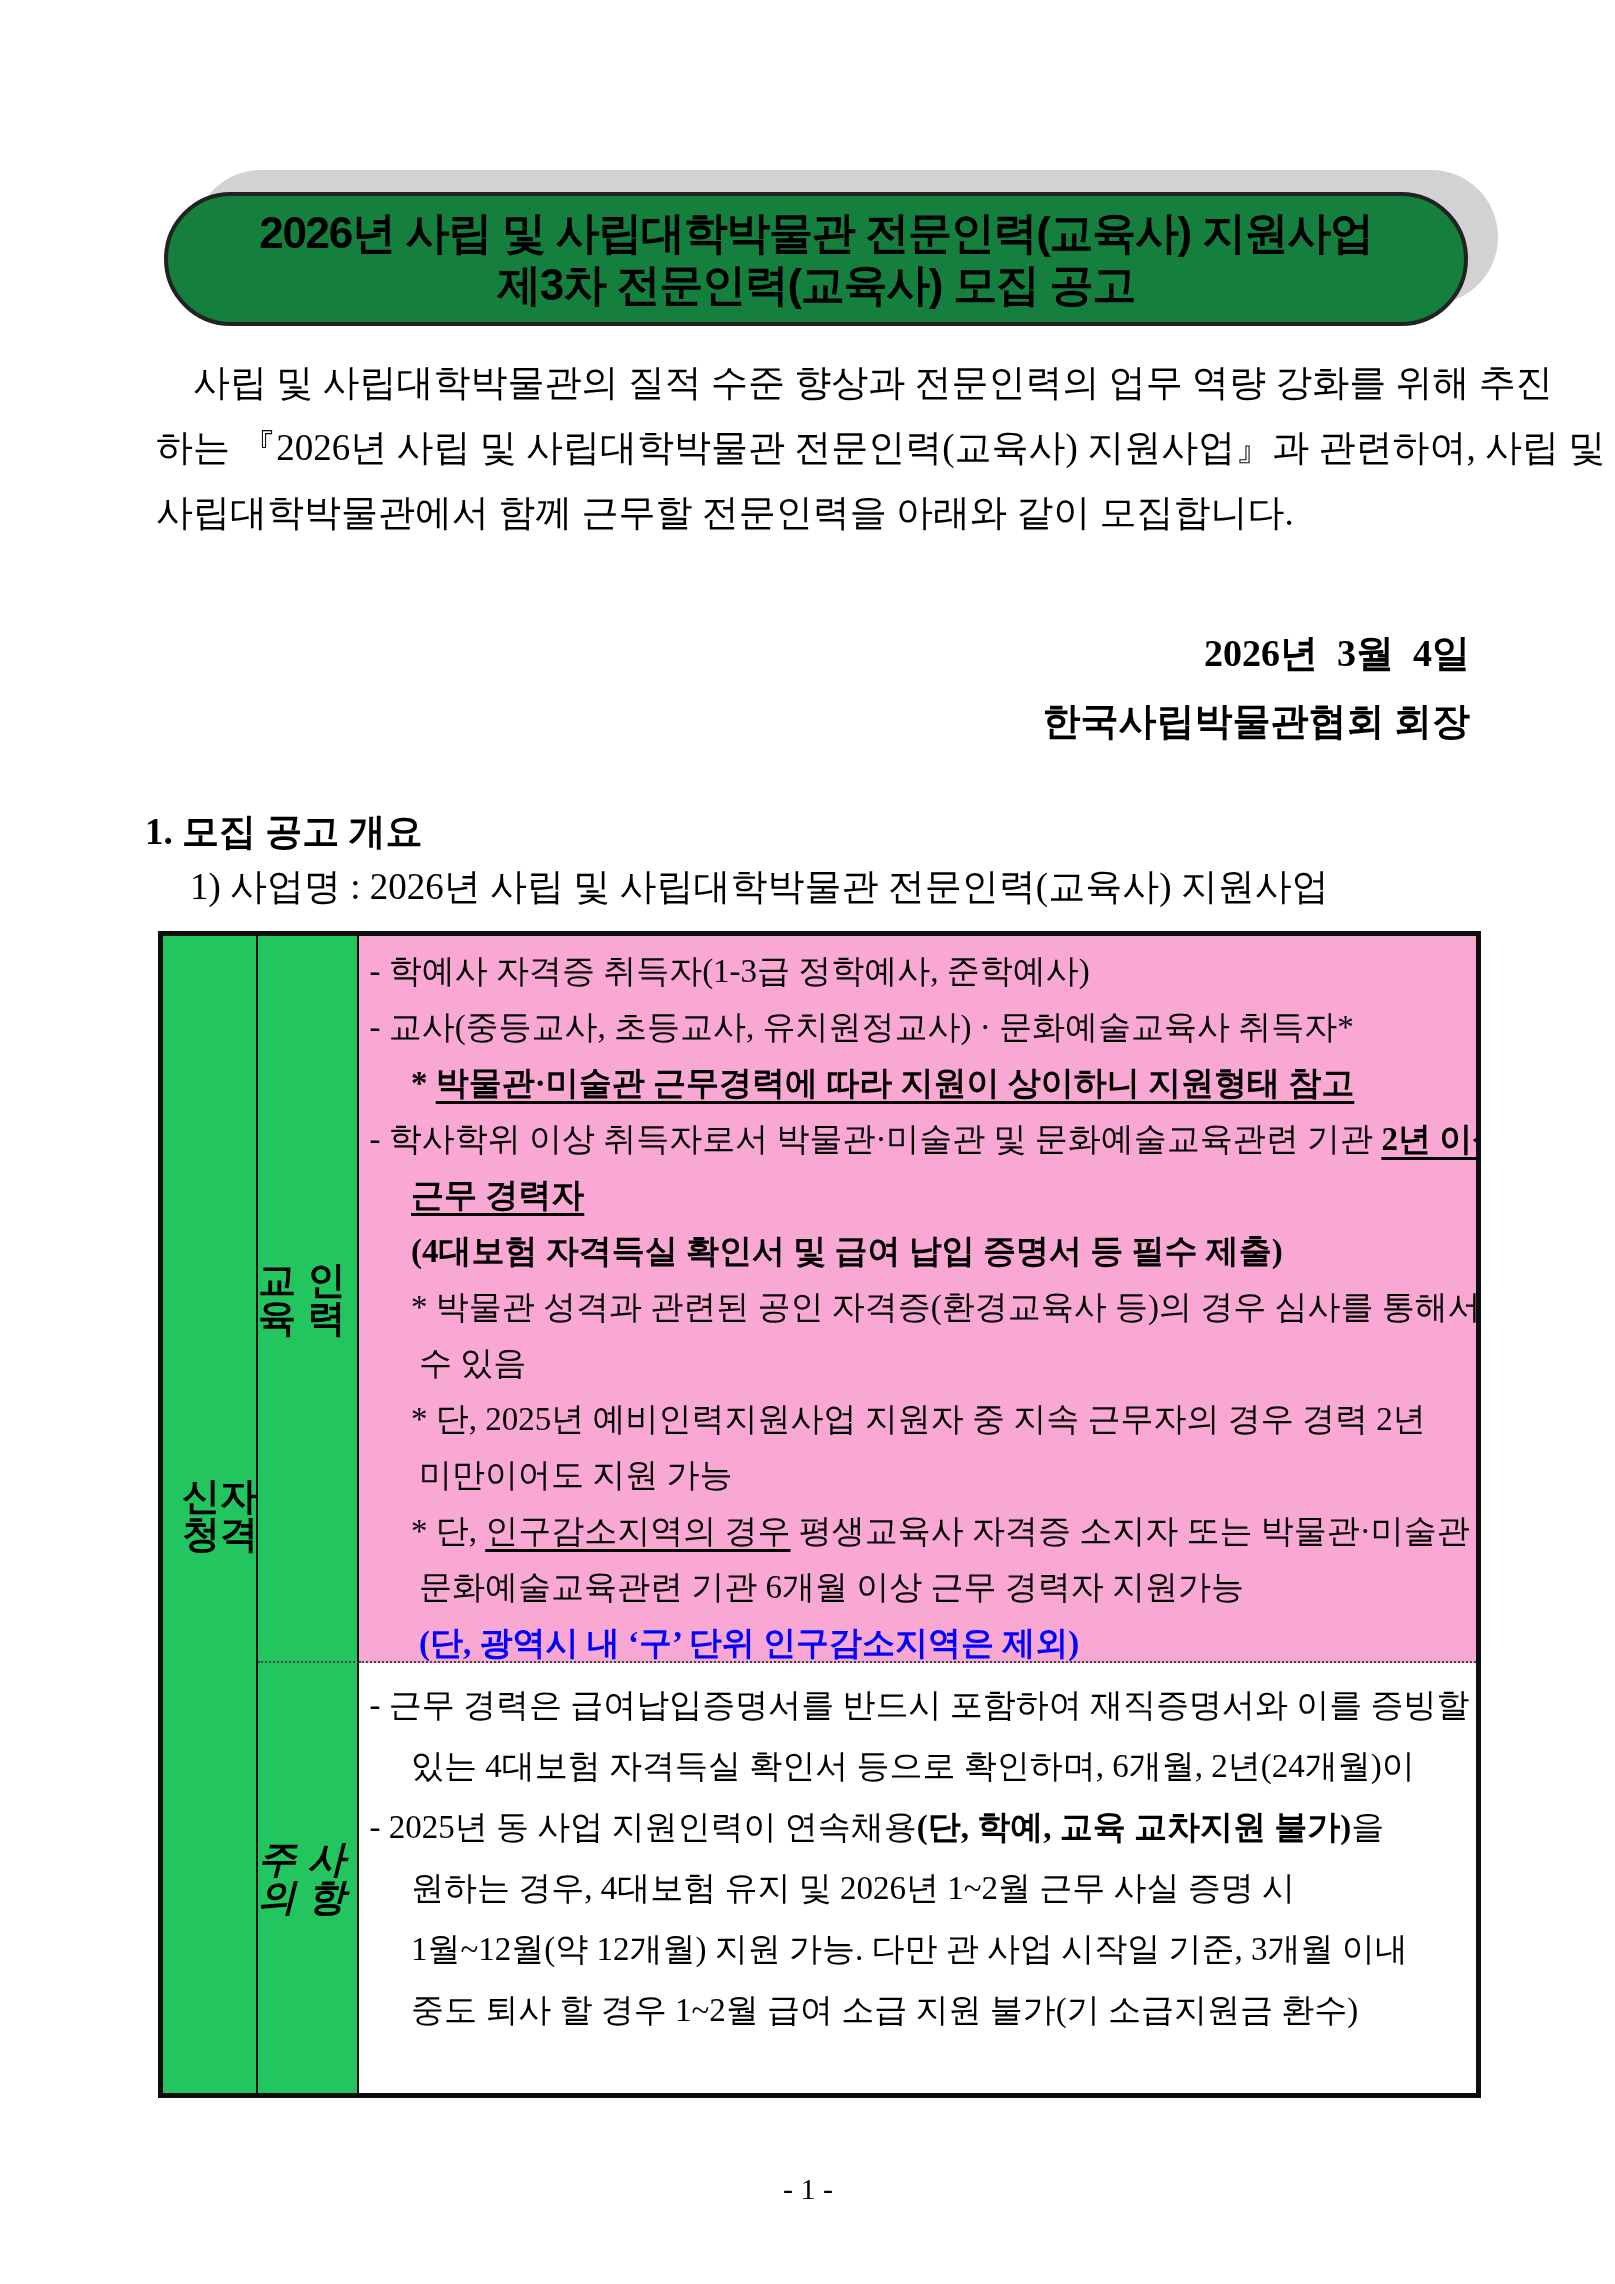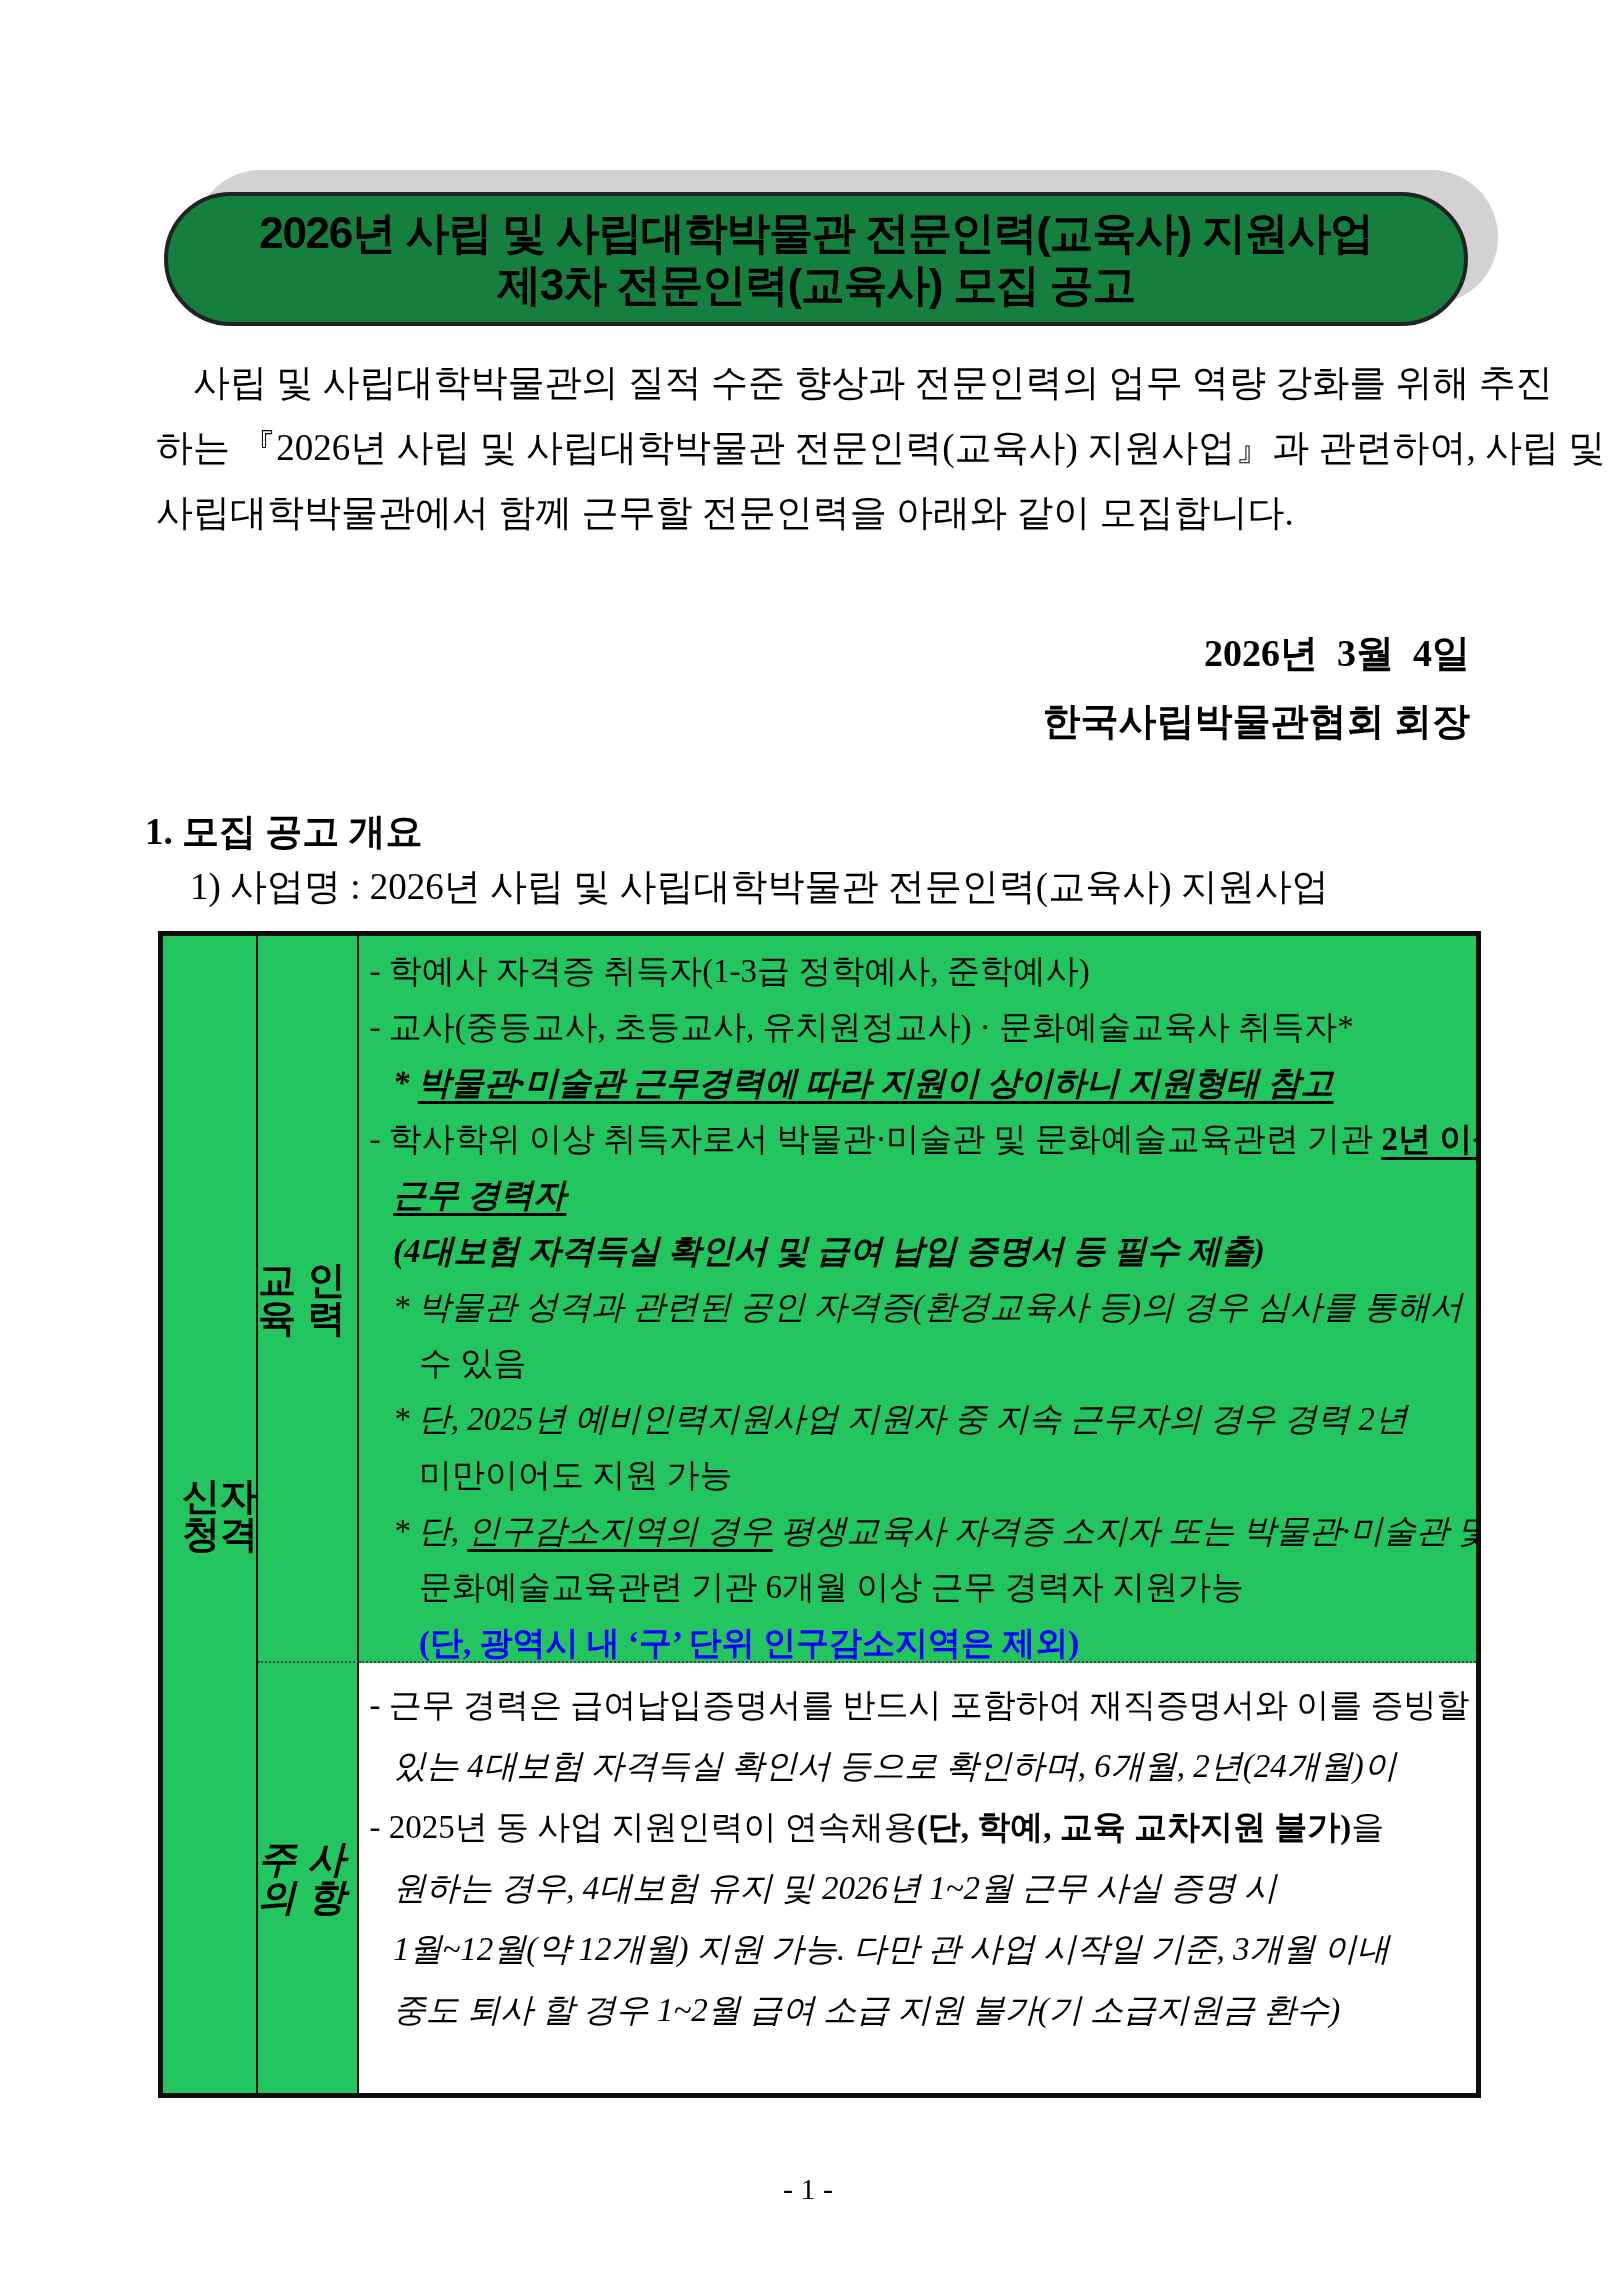--- a/index.html
+++ b/index.html
@@ -51,30 +51,30 @@
   .cell{box-sizing:border-box;overflow:hidden;}
   .head-col{
     background:#22c55e;
     border-right:2px solid #111111;
     display:flex;flex-direction:row;justify-content:center;align-items:center;
     row-gap:26px;
     font-size:38px;font-weight:700;line-height:1;
   }
   .merged{grid-row:1/3;grid-column:1;padding-left:21px;}
   .r1c2{grid-row:1;grid-column:2;border-bottom:2px dotted #444;}
-  .r1c3{grid-row:1;grid-column:3;border-bottom:2px dotted #444;background:#22c55e;}
+  .r1c3{grid-row:1;grid-column:3;border-bottom:2px dotted #444;background:#f9a8d4;}
   .r2c2{grid-row:2;grid-column:2;font-style:italic;}
   .r2c3{grid-row:2;grid-column:3;background:#fff;}
   .r1c3{padding-top:6.5px;}
   .r2c3{padding-top:11.7px;}
   .tline{white-space:pre;font-size:33px;}
   .r1c3 .tline{line-height:56px;}
   .r2c3 .tline{line-height:61px;}
   .tline.pad0{padding-left:10.4px;}
-  .tline.pad1{padding-left:34px;font-style:italic;}
+  .tline.pad1{padding-left:52px;}
   .tline.pad2{padding-left:60px;}
   .seg.b{font-weight:700;}
   .seg.u{text-decoration:underline;text-decoration-thickness:2.6px;text-underline-offset:6.5px;}
   .seg.c-blue{color:#0000ff;}
   
   .page-num{position:absolute;top:2172px;left:0;width:100%;text-align:center;font-size:30px;}
 </style>
 </head>
 <body>
 

